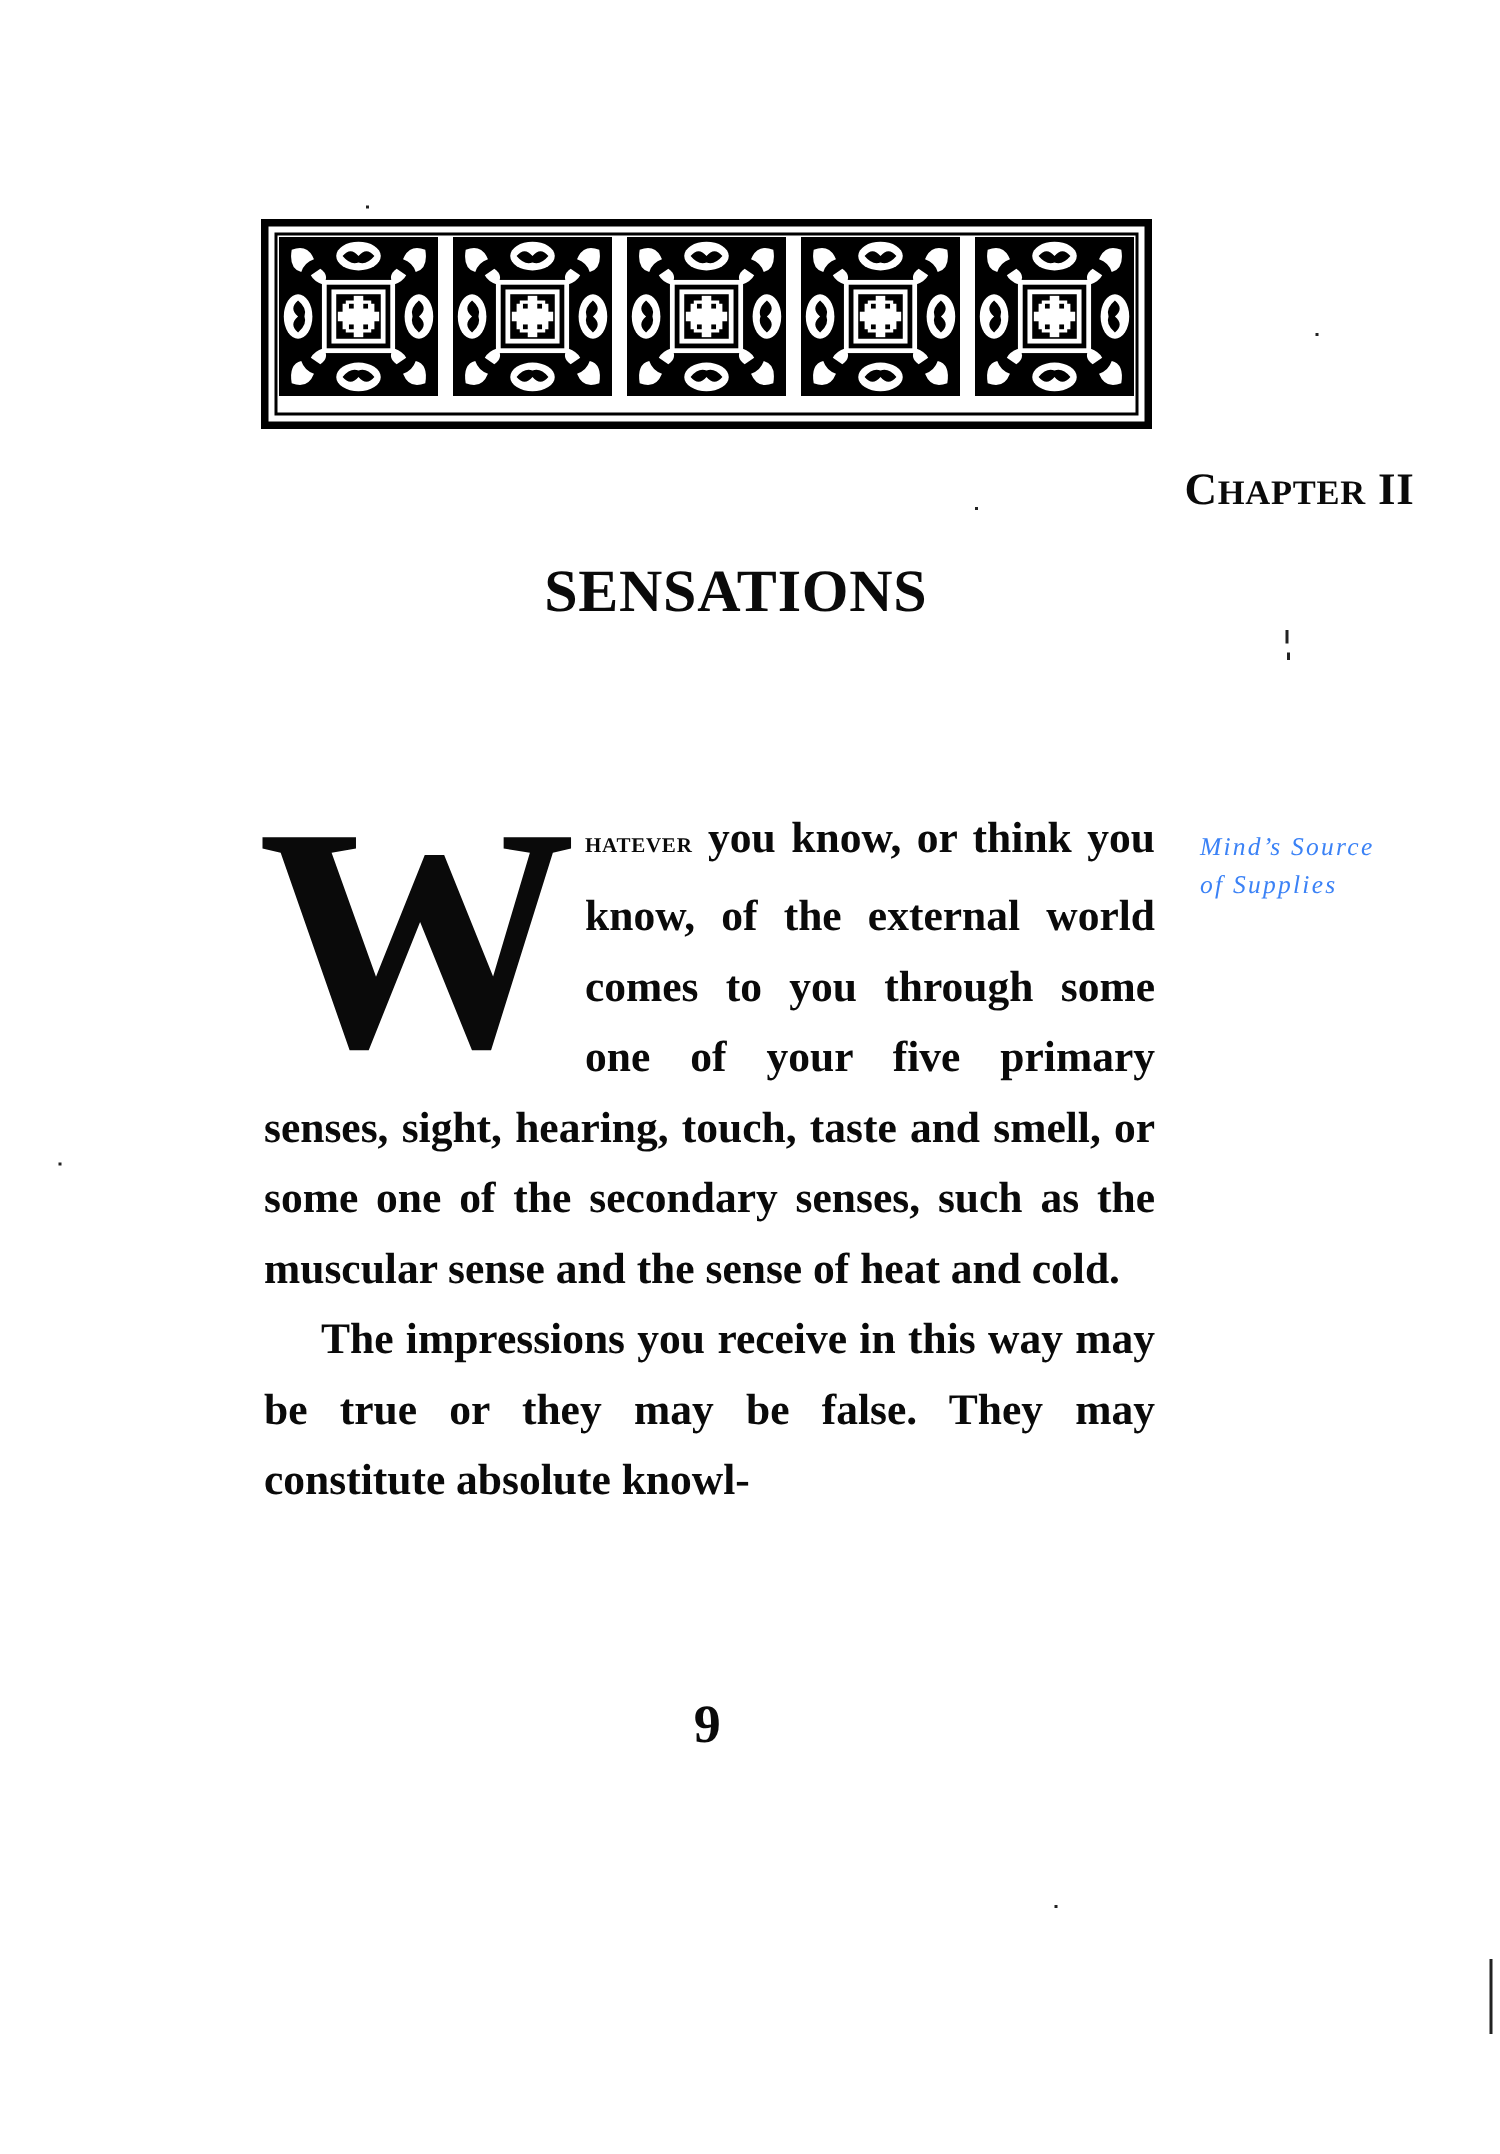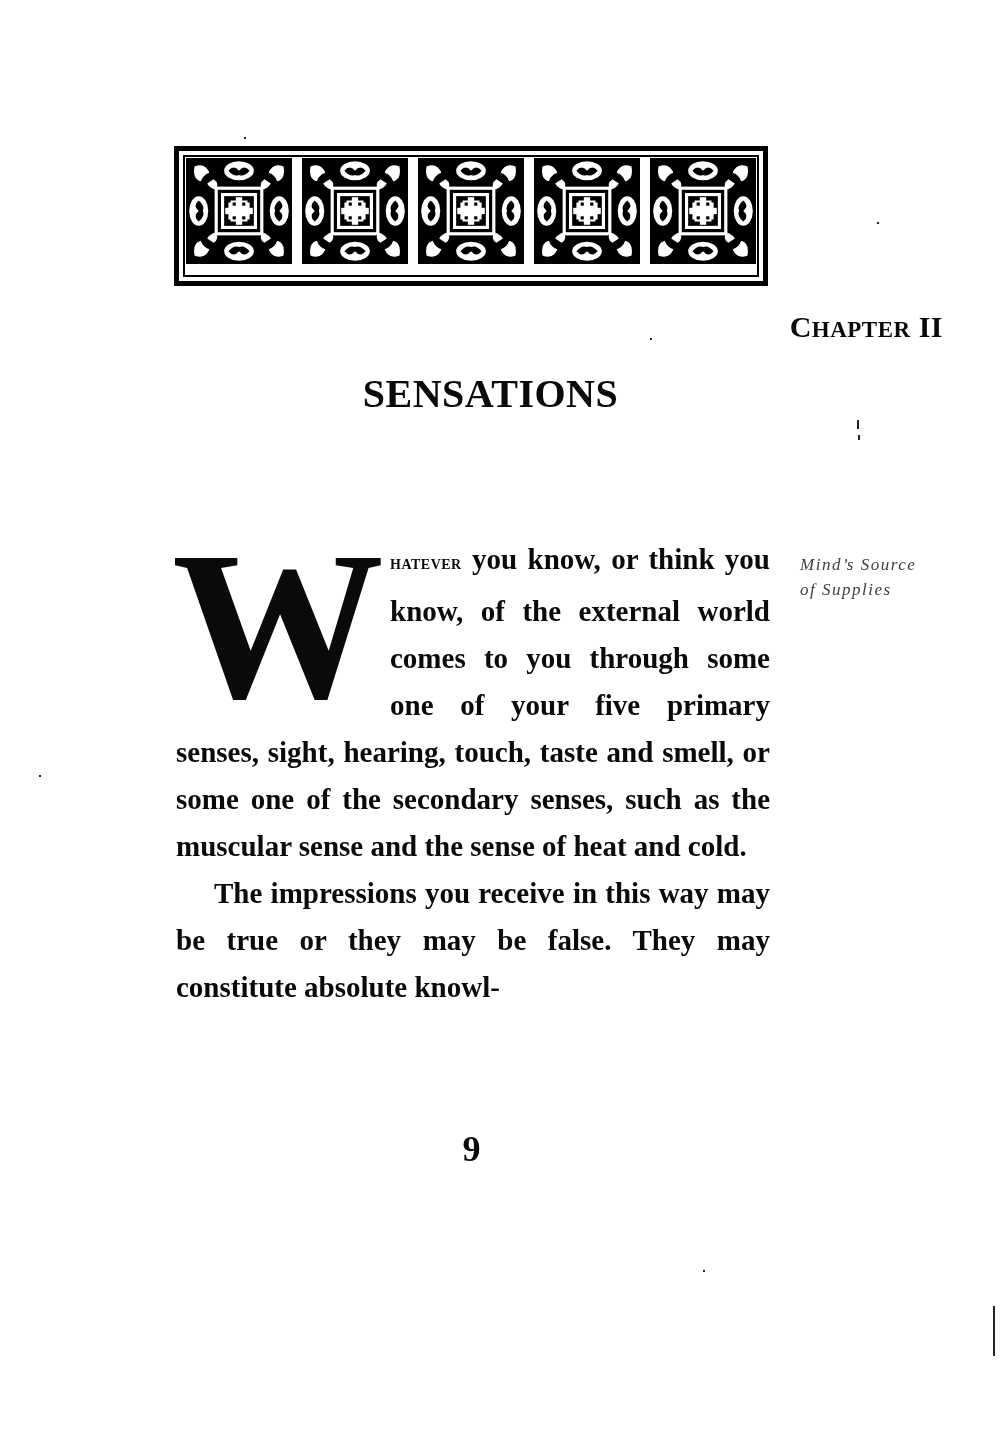--- a/index.html
+++ b/index.html
@@ -102,21 +102,21 @@
     .margin-note {
       position: absolute;
       left: 800px;
       top: 552px;
       width: 180px;
       font-family: "Liberation Serif", "DejaVu Serif", serif;
       font-style: italic;
       font-size: 17px;
       line-height: 25px;
       letter-spacing: 1.5px;
-      color: #404040;
+      color: #3b82f6;
     }
 
     
     .page-number {
       position: absolute;
       left: 0; width: 943px;
       top: 1128px;
       text-align: center;
       font-size: 36px;
       font-weight: bold;

